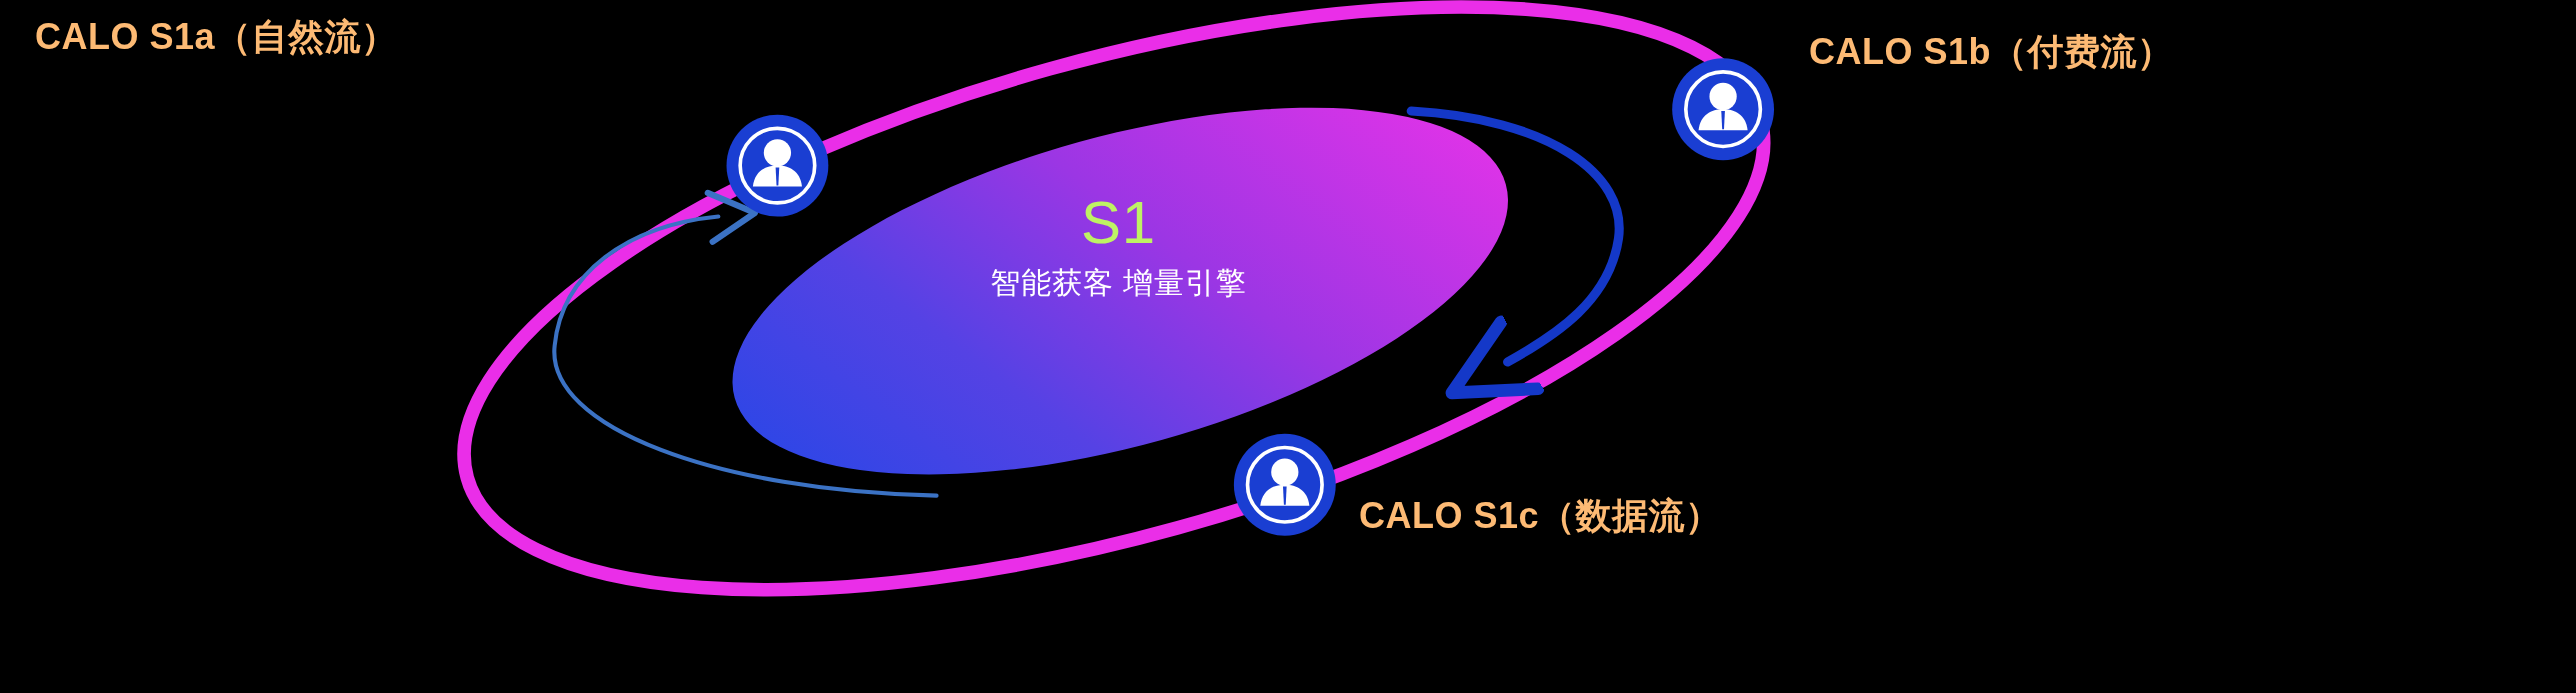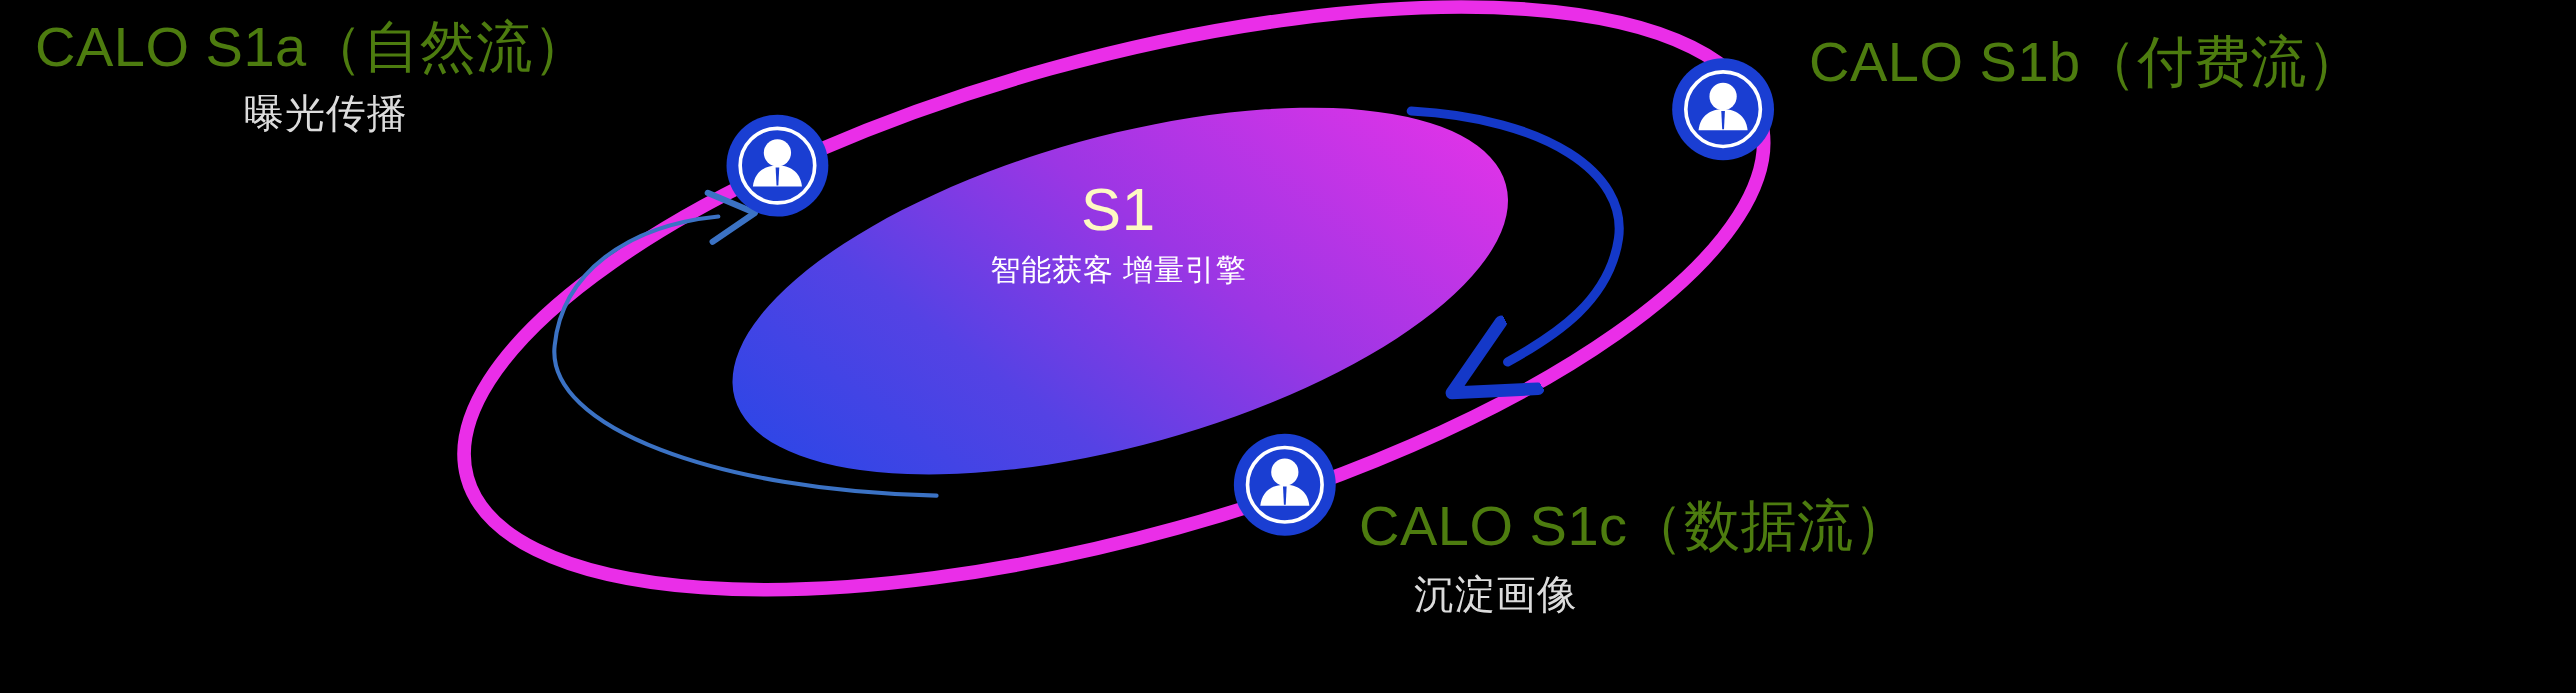--- a/index.html
+++ b/index.html
@@ -30,25 +30,25 @@
     top: 0;
     width: 2576px;
     height: 694px;
     pointer-events: none;
   }
   .label-group {
     position: absolute;
     pointer-events: auto;
   }
   .label-primary {
-    color: #4d7c0f;
-    font-size: 56px;
+    color: #fdba74;
+    font-size: 36px;
     line-height: 1.05;
     white-space: nowrap;
-    font-weight: 400;
+    font-weight: 700;
     letter-spacing: 0.5px;
   }
   .label-secondary {
     color: #dcdcdc;
     font-size: 40px;
     line-height: 1.1;
     white-space: nowrap;
     font-weight: 400;
     letter-spacing: 0.9px;
   }
@@ -61,25 +61,26 @@
 
   .core-text {
     position: absolute;
     left: 964px;
     top: 180px;
     width: 309px;
     text-align: center;
     pointer-events: auto;
   }
   .core-title {
-    color: #fef9c3;
+    color: #bef264;
     font-size: 60px;
     line-height: 1.0;
     font-weight: 300;
     letter-spacing: 0.9px;
+    margin-top: 13px;
   }
   .core-subtitle {
     color: #ffffff;
     font-size: 30px;
     line-height: 1.1;
     margin-top: 12.7px;
     white-space: nowrap;
     font-weight: 400;
     letter-spacing: 0.9px;
   }
@@ -143,30 +144,28 @@
       <circle cx="1413" cy="519" r="15" fill="#ffffff"></circle>
       <path d="M1386,556 C1388,539 1400,533 1413,533 C1426,533 1438,539 1440,556 Z" fill="#ffffff"></path>
       <path d="M1411,535 L1415,535 L1414,555 L1412,555 Z" fill="#1a3ed2"></path>
     </g>
   </svg>
 
   <div class="label-layer">
 
     <div class="label-group" id="label-s1a">
       <div class="label-primary">CALO S1a（自然流）</div>
-      <div class="label-secondary">曝光传播</div>
     </div>
 
     <div class="label-group" id="label-s1b">
       <div class="label-primary">CALO S1b（付费流）</div>
     </div>
 
     <div class="label-group" id="label-s1c">
       <div class="label-primary">CALO S1c（数据流）</div>
-      <div class="label-secondary">沉淀画像</div>
     </div>
 
     <div class="core-text">
       <div class="core-title">S1</div>
       <div class="core-subtitle">智能获客  增量引擎</div>
     </div>
 
   </div>
 </div>
 

